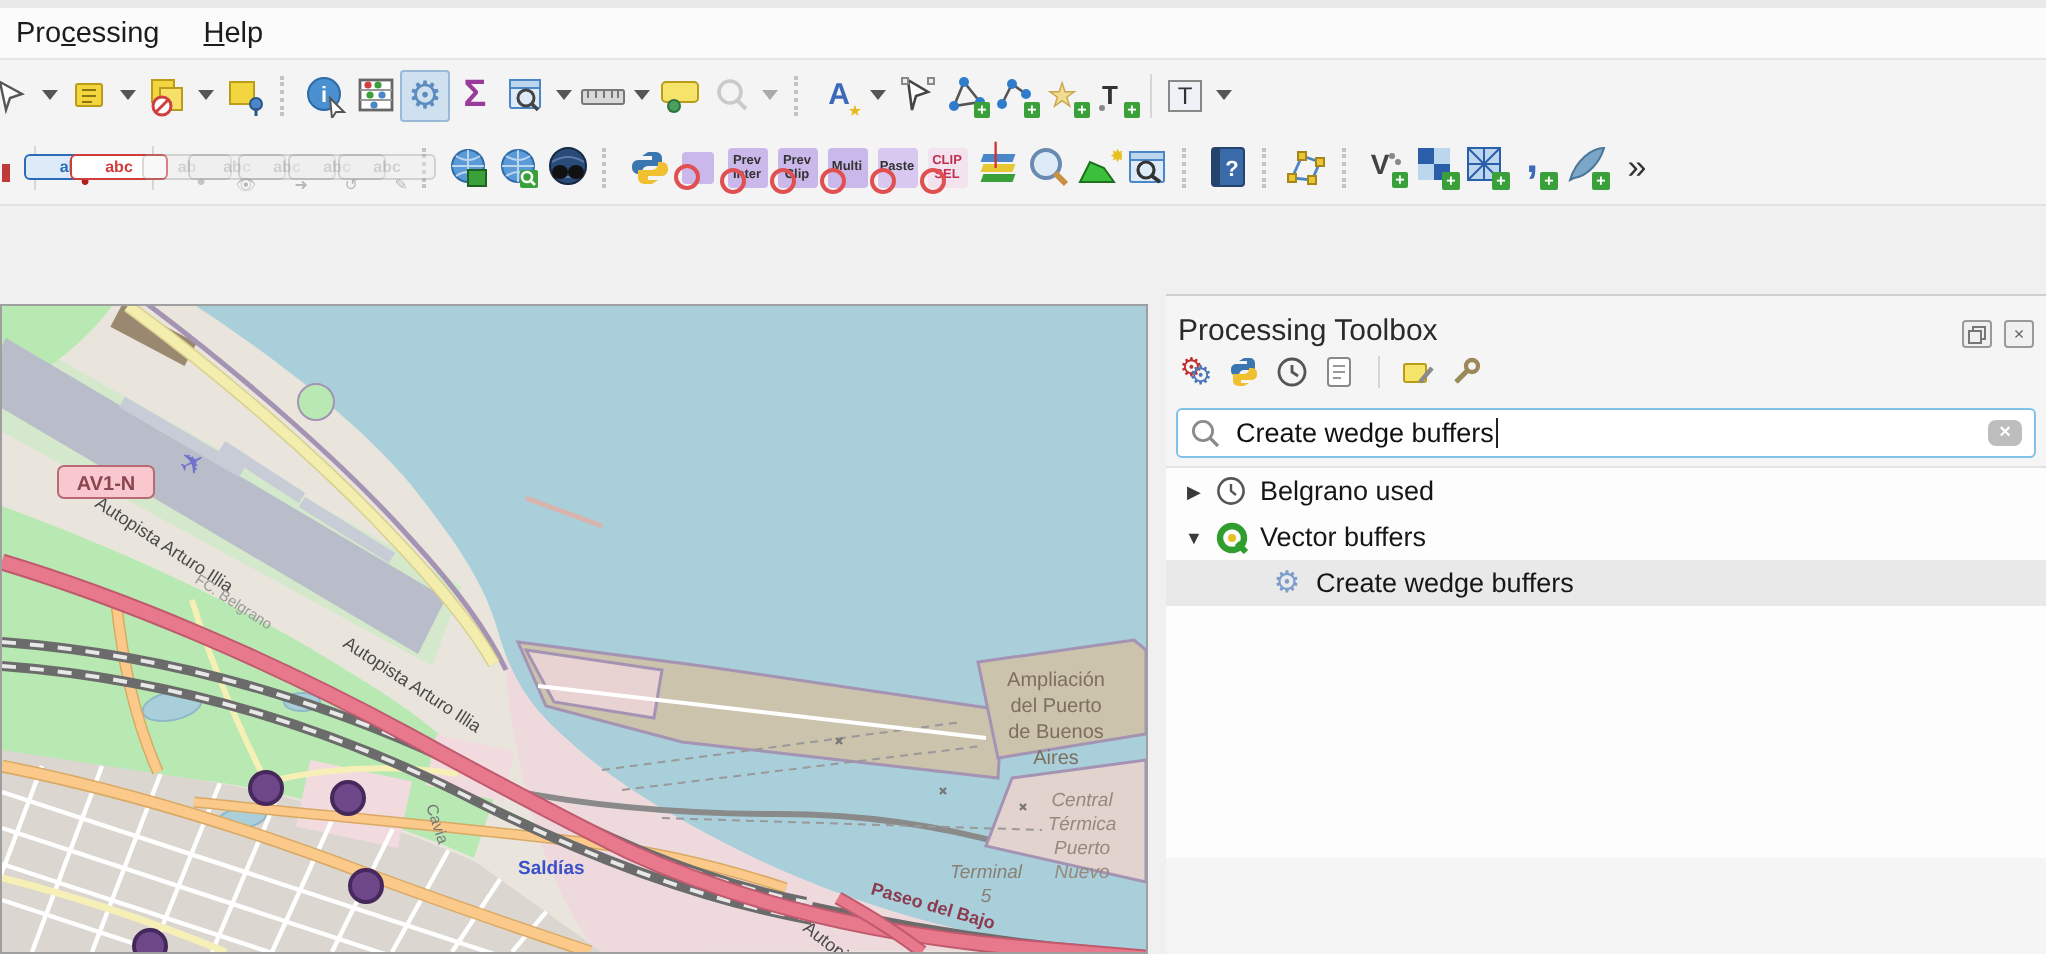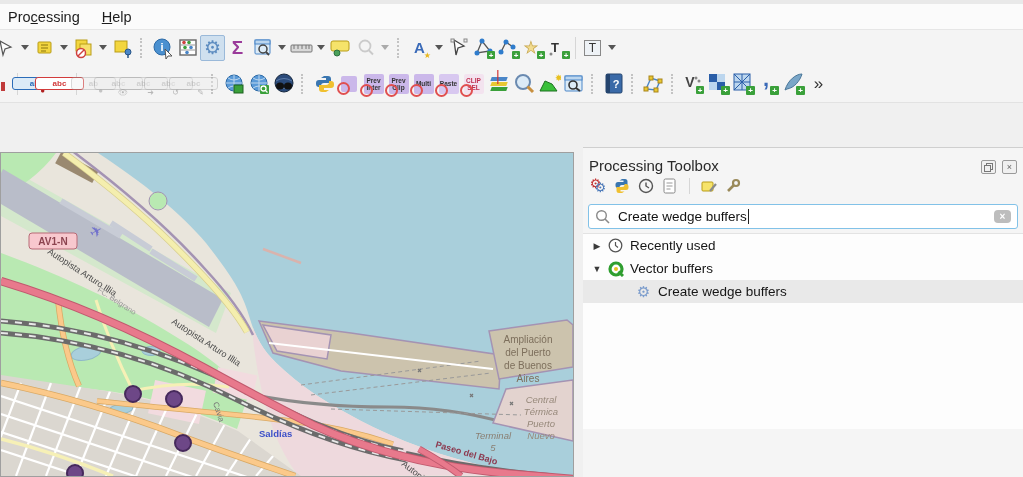--- a/index.html
+++ b/index.html
@@ -636,21 +636,21 @@
 
     <div id="tree">
       <div class="tree-row">
         <span class="expander">▶</span>
         <span class="tree-icon">
           <svg width="15" height="15">
               <circle cx="7.5" cy="7.5" r="6.3" fill="#fff" stroke="#555" stroke-width="1.3"></circle>
               <path d="M7.5,4 V7.5 L10,9.5" stroke="#555" stroke-width="1.2" fill="none"></path>
             </svg>
         </span>
-        <span>Recently used</span>
+        <span>Belgrano used</span>
       </div>
       <div class="tree-row">
         <span class="expander">▼</span>
         <span class="tree-icon">
           <svg width="16" height="16">
               <circle cx="8" cy="8" r="6" fill="none" stroke="#2f9e2f" stroke-width="3.2"></circle>
               <circle cx="8" cy="8" r="2" fill="#e8c020"></circle>
               <line x1="10.5" y1="10.5" x2="15" y2="15" stroke="#2f9e2f" stroke-width="3"></line>
             </svg>
         </span>

